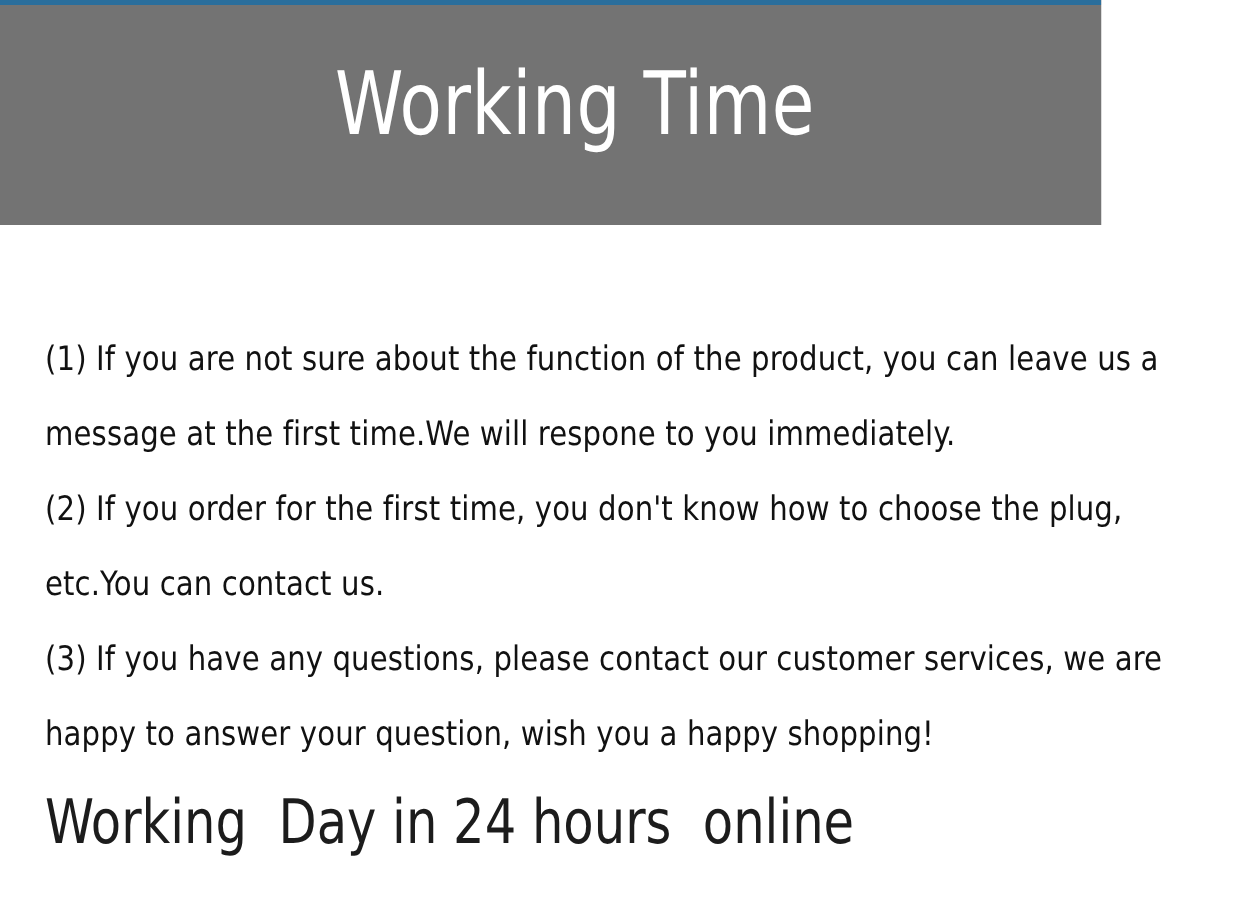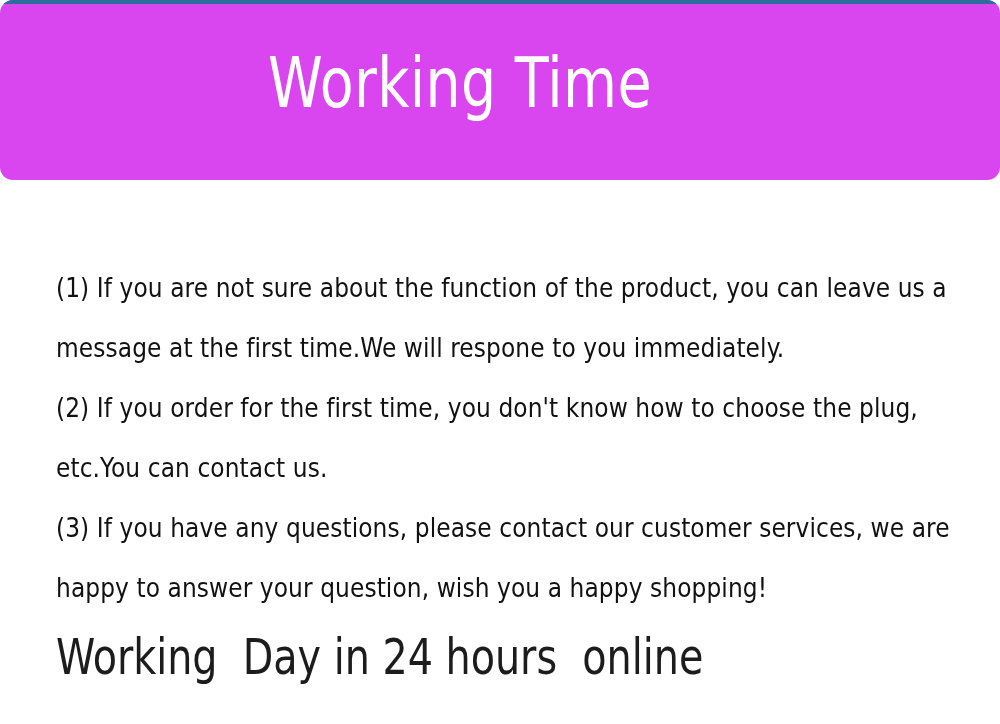--- a/index.html
+++ b/index.html
@@ -20,25 +20,24 @@
     height: 724px;
     background: #ffffff;
     box-sizing: border-box;
   }
 
   
   .header-banner {
     position: absolute;
     left: 0;
     top: 0;
-    width: 1000px;
+    width: 881px;
     height: 180px;
-    background: #d946ef;
+    background: #737373;
     overflow: hidden;
-    border-radius: 13px;
   }
   .header-topstrip {
     position: absolute;
     left: 0;
     top: 0;
     width: 100%;
     height: 4px;
     background: #2a6e9c;
   }
   .header-title {
@@ -54,21 +53,21 @@
     line-height: 86px;
     letter-spacing: 0.5px;
     white-space: nowrap;
     transform: scaleX(0.88);
     transform-origin: center center;
   }
 
   
   .content {
     position: absolute;
-    left: 56px;
+    left: 36px;
     top: 196px;
     width: 930px;
   }
 
   .para-line {
     color: #111111;
     font-family: "Liberation Sans Narrow", "DejaVu Sans Condensed", "Liberation Sans", sans-serif;
     font-size: 27px;
     font-weight: 400;
     line-height: 60px;

